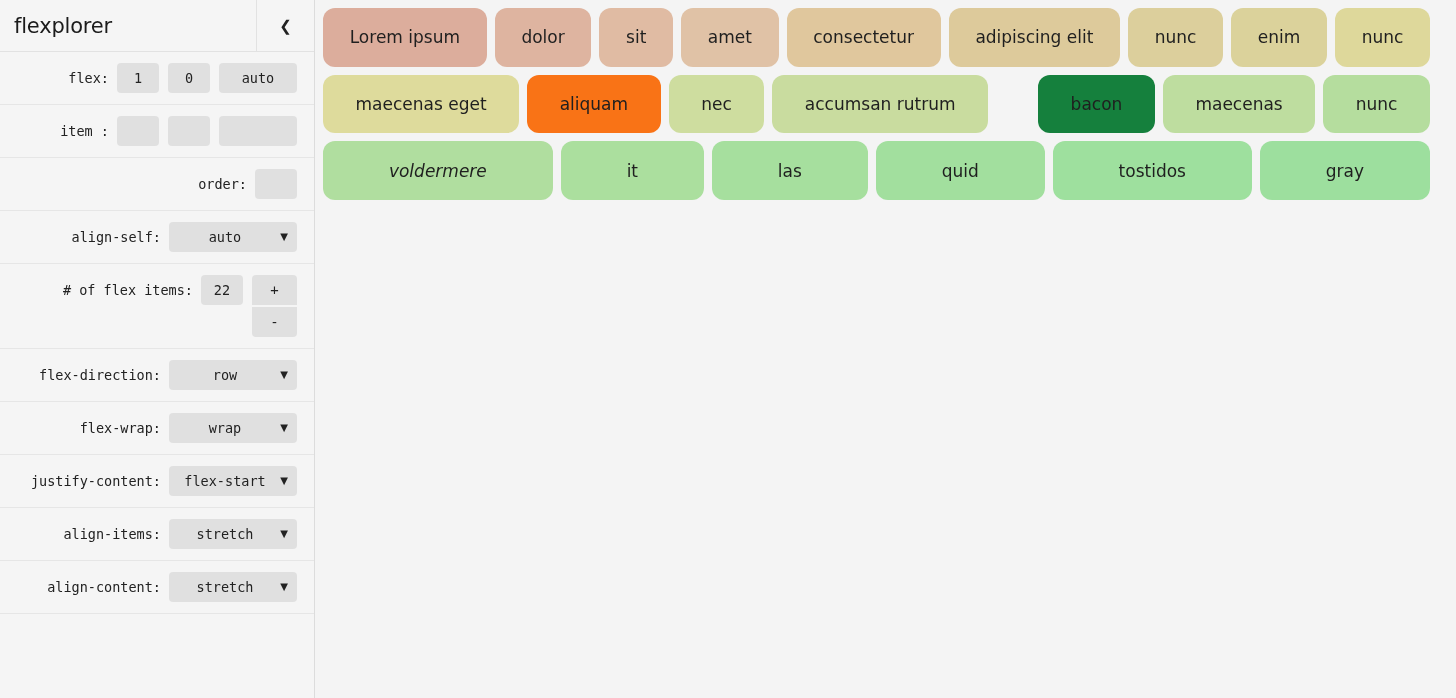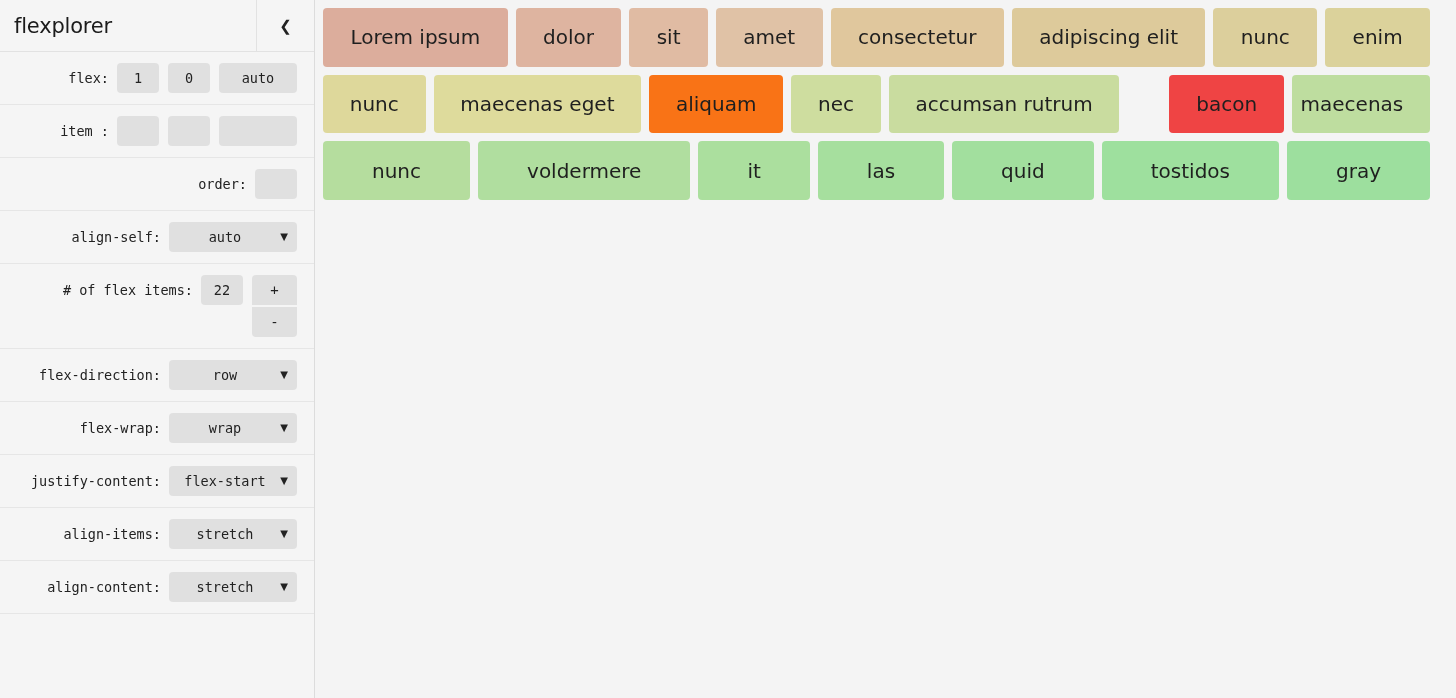--- a/index.html
+++ b/index.html
@@ -149,26 +149,26 @@
     flex-wrap: wrap;
     justify-content: flex-start;
     align-items: stretch;
     align-content: stretch;
     width: 100%;
     height: 192px;
     gap: 8px;
   }
   .flex-item {
     flex: 1 0 auto;
-    border-radius: 4px;
+    border-radius: 12px;
     display: flex;
     align-items: center;
     justify-content: center;
     font-family: "DejaVu Sans", sans-serif;
-    font-size: 20px;
+    font-size: 17px;
     color: #1f1f1f;
     padding: 0 24px;
     white-space: nowrap;
     min-height: 56px;
   }
 </style>
 </head>
 <body>
 
 <div id="app">
@@ -286,30 +286,30 @@
         </div>
         <div class="flex-item" style="background: #f97316;">
           <span>aliquam</span>
         </div>
         <div class="flex-item" style="background: rgb(206, 221, 159);">
           <span>nec</span>
         </div>
         <div class="flex-item" style="background: rgb(201, 220, 159);">
           <span>accumsan rutrum</span>
         </div>
-        <div class="flex-item" style="background: #ef4444; margin-left: 42px;">
+        <div class="flex-item" style="background: #15803d; margin-left: 42px;">
           <span>bacon</span>
         </div>
-        <div class="flex-item" style="background: rgb(190, 221, 159); padding-left: 6px;">
+        <div class="flex-item" style="background: rgb(190, 221, 159);">
           <span>maecenas</span>
         </div>
         <div class="flex-item" style="background: rgb(181, 221, 158);">
           <span>nunc</span>
         </div>
-        <div class="flex-item" style="background: rgb(176, 222, 159);">
+        <div class="flex-item" style="background: rgb(176, 222, 159); font-style: italic;">
           <span>voldermere</span>
         </div>
         <div class="flex-item" style="background: rgb(171, 223, 158);">
           <span>it</span>
         </div>
         <div class="flex-item" style="background: rgb(166, 223, 158);">
           <span>las</span>
         </div>
         <div class="flex-item" style="background: rgb(162, 223, 158);">
           <span>quid</span>

